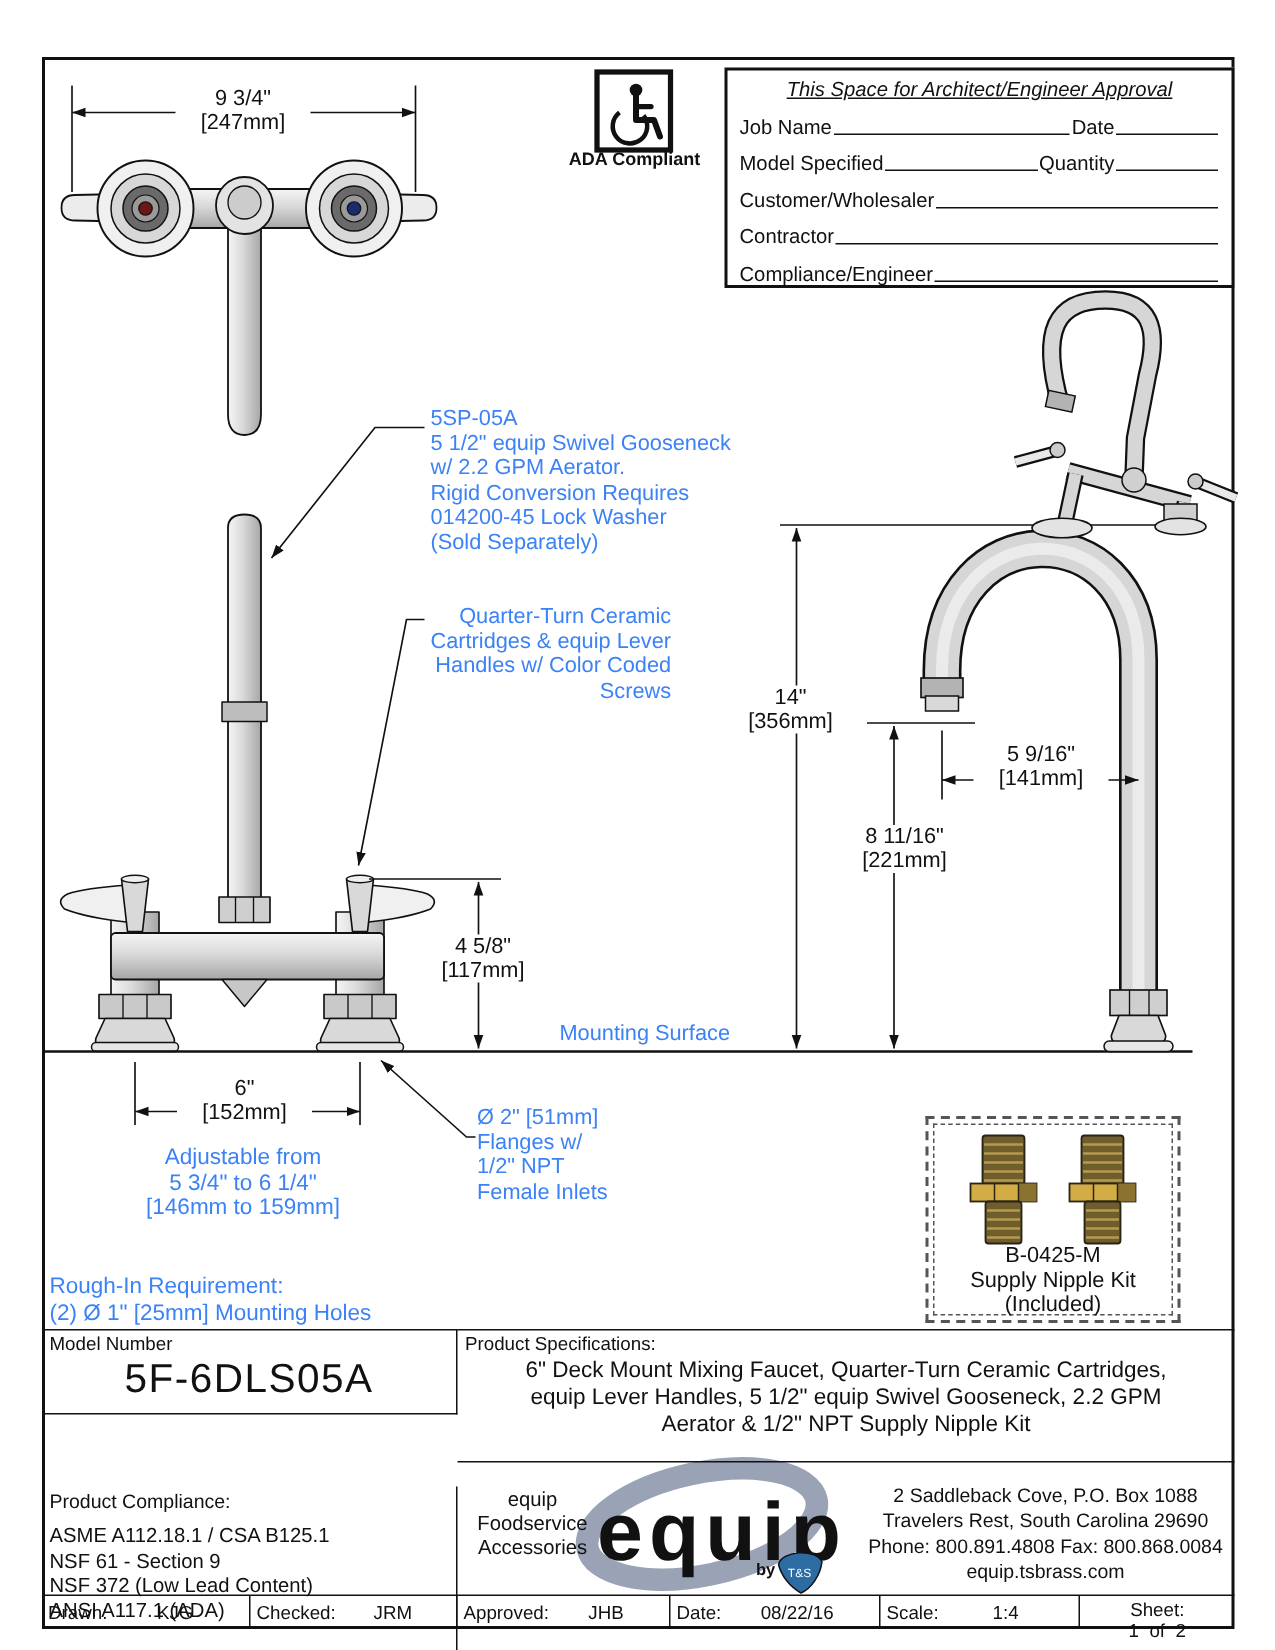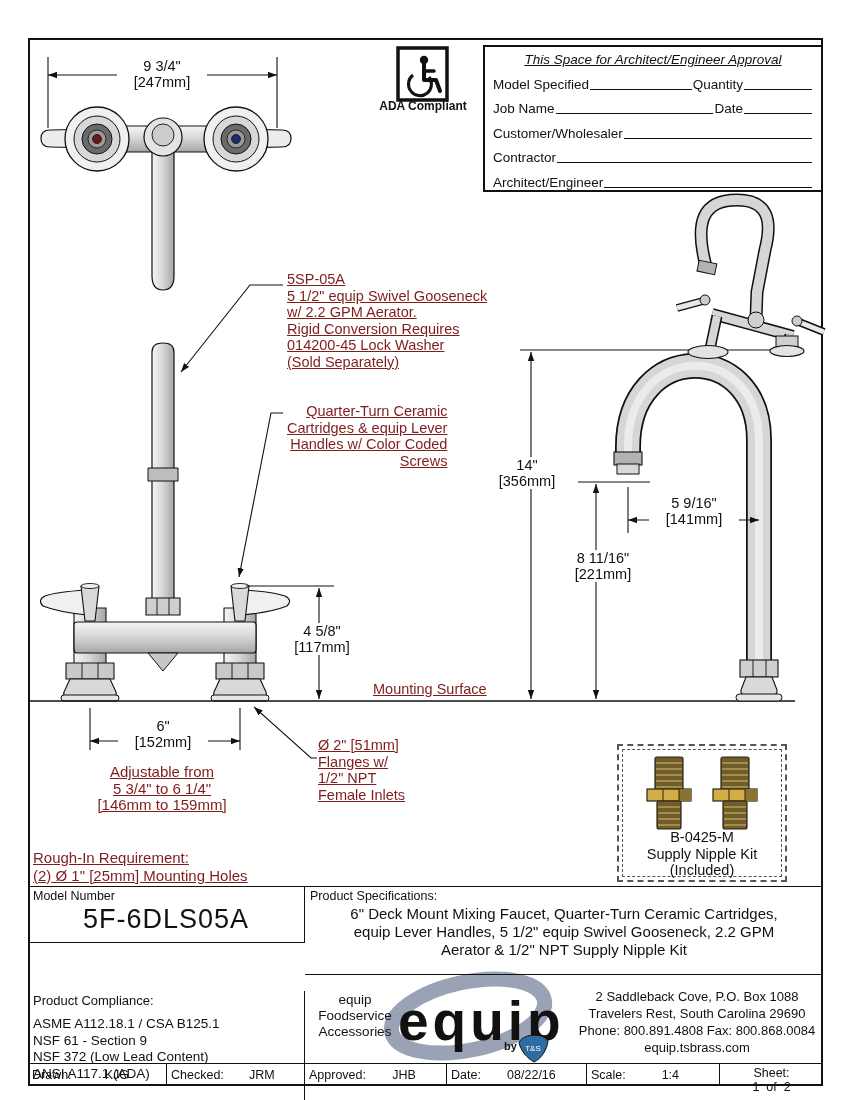--- a/index.html
+++ b/index.html
@@ -1,20 +1,20 @@
 <!DOCTYPE html>
 <html><head>
 <meta charset="utf-8">
 <style>
   * { margin:0; padding:0; box-sizing:border-box; }
   html,body { width:850px; height:1100px; background:#fff; font-family:"Liberation Sans", sans-serif; color:#111; }
   .page { position:relative; width:850px; height:1100px; background:#fff; overflow:hidden; }
   .border-frame { position:absolute; left:28px; top:38px; width:795px; height:1048px; border:2px solid #111; }
   svg.art { position:absolute; left:0; top:0; z-index:1; }
-  .txt { position:absolute; z-index:3; font-size:14.5px; line-height:16.5px; color:#7f1d1d;text-decoration:underline; }
+  .txt { position:absolute; z-index:3; font-size:14.5px; line-height:16.5px; color:#3b82f6; }
   .dimlab { position:absolute; z-index:3; font-size:14.5px; line-height:16px; text-align:center; background:#fff; padding:0 1px; }
   .center { text-align:center; }
   
   .approval { position:absolute; left:483px; top:45px; width:340px; height:147px; border:2px solid #111; background:#fff; z-index:3; padding:3px 8px 0 8px; font-size:13.5px; }
   .atitle { text-align:center; font-style:italic; text-decoration:underline; margin-top:2px; }
   .arow { display:flex; align-items:flex-end; height:24.5px; }
   .arow .aline { flex:1; border-bottom:1.2px solid #111; margin:0 1px 2px 1px; height:10px; }
   .arow .aline.short { flex:0 0 68px; }
   
   .ada-label { position:absolute; left:353px; top:99px; width:140px; text-align:center; font-weight:bold; font-size:12px; z-index:3; }
@@ -231,41 +231,41 @@
   <div class="dimlab" style="left:117px; top:58px; width:90px;">
     <div>9 3/4"</div>
     <div>[247mm]</div>
   </div>
 
   <div class="ada-label">ADA Compliant</div>
 
   <div class="approval">
     <div class="atitle">This Space for Architect/Engineer Approval</div>
     <div class="arow">
+      <span>Job Name</span>
+      <span class="aline"></span>
+      <span>Date</span>
+      <span class="aline short"></span>
+    </div>
+    <div class="arow">
       <span>Model Specified</span>
       <span class="aline"></span>
       <span>Quantity</span>
       <span class="aline short"></span>
     </div>
     <div class="arow">
-      <span>Job Name</span>
-      <span class="aline"></span>
-      <span>Date</span>
-      <span class="aline short"></span>
-    </div>
-    <div class="arow">
       <span>Customer/Wholesaler</span>
       <span class="aline"></span>
     </div>
     <div class="arow">
       <span>Contractor</span>
       <span class="aline"></span>
     </div>
     <div class="arow">
-      <span>Architect/Engineer</span>
+      <span>Compliance/Engineer</span>
       <span class="aline"></span>
     </div>
   </div>
 
   <div class="txt" style="left:287px; top:271px;">
     <div>5SP-05A</div>
     <div>5 1/2" equip Swivel Gooseneck</div>
     <div>w/ 2.2 GPM Aerator.</div>
     <div>Rigid Conversion Requires</div>
     <div>014200-45 Lock Washer</div>

